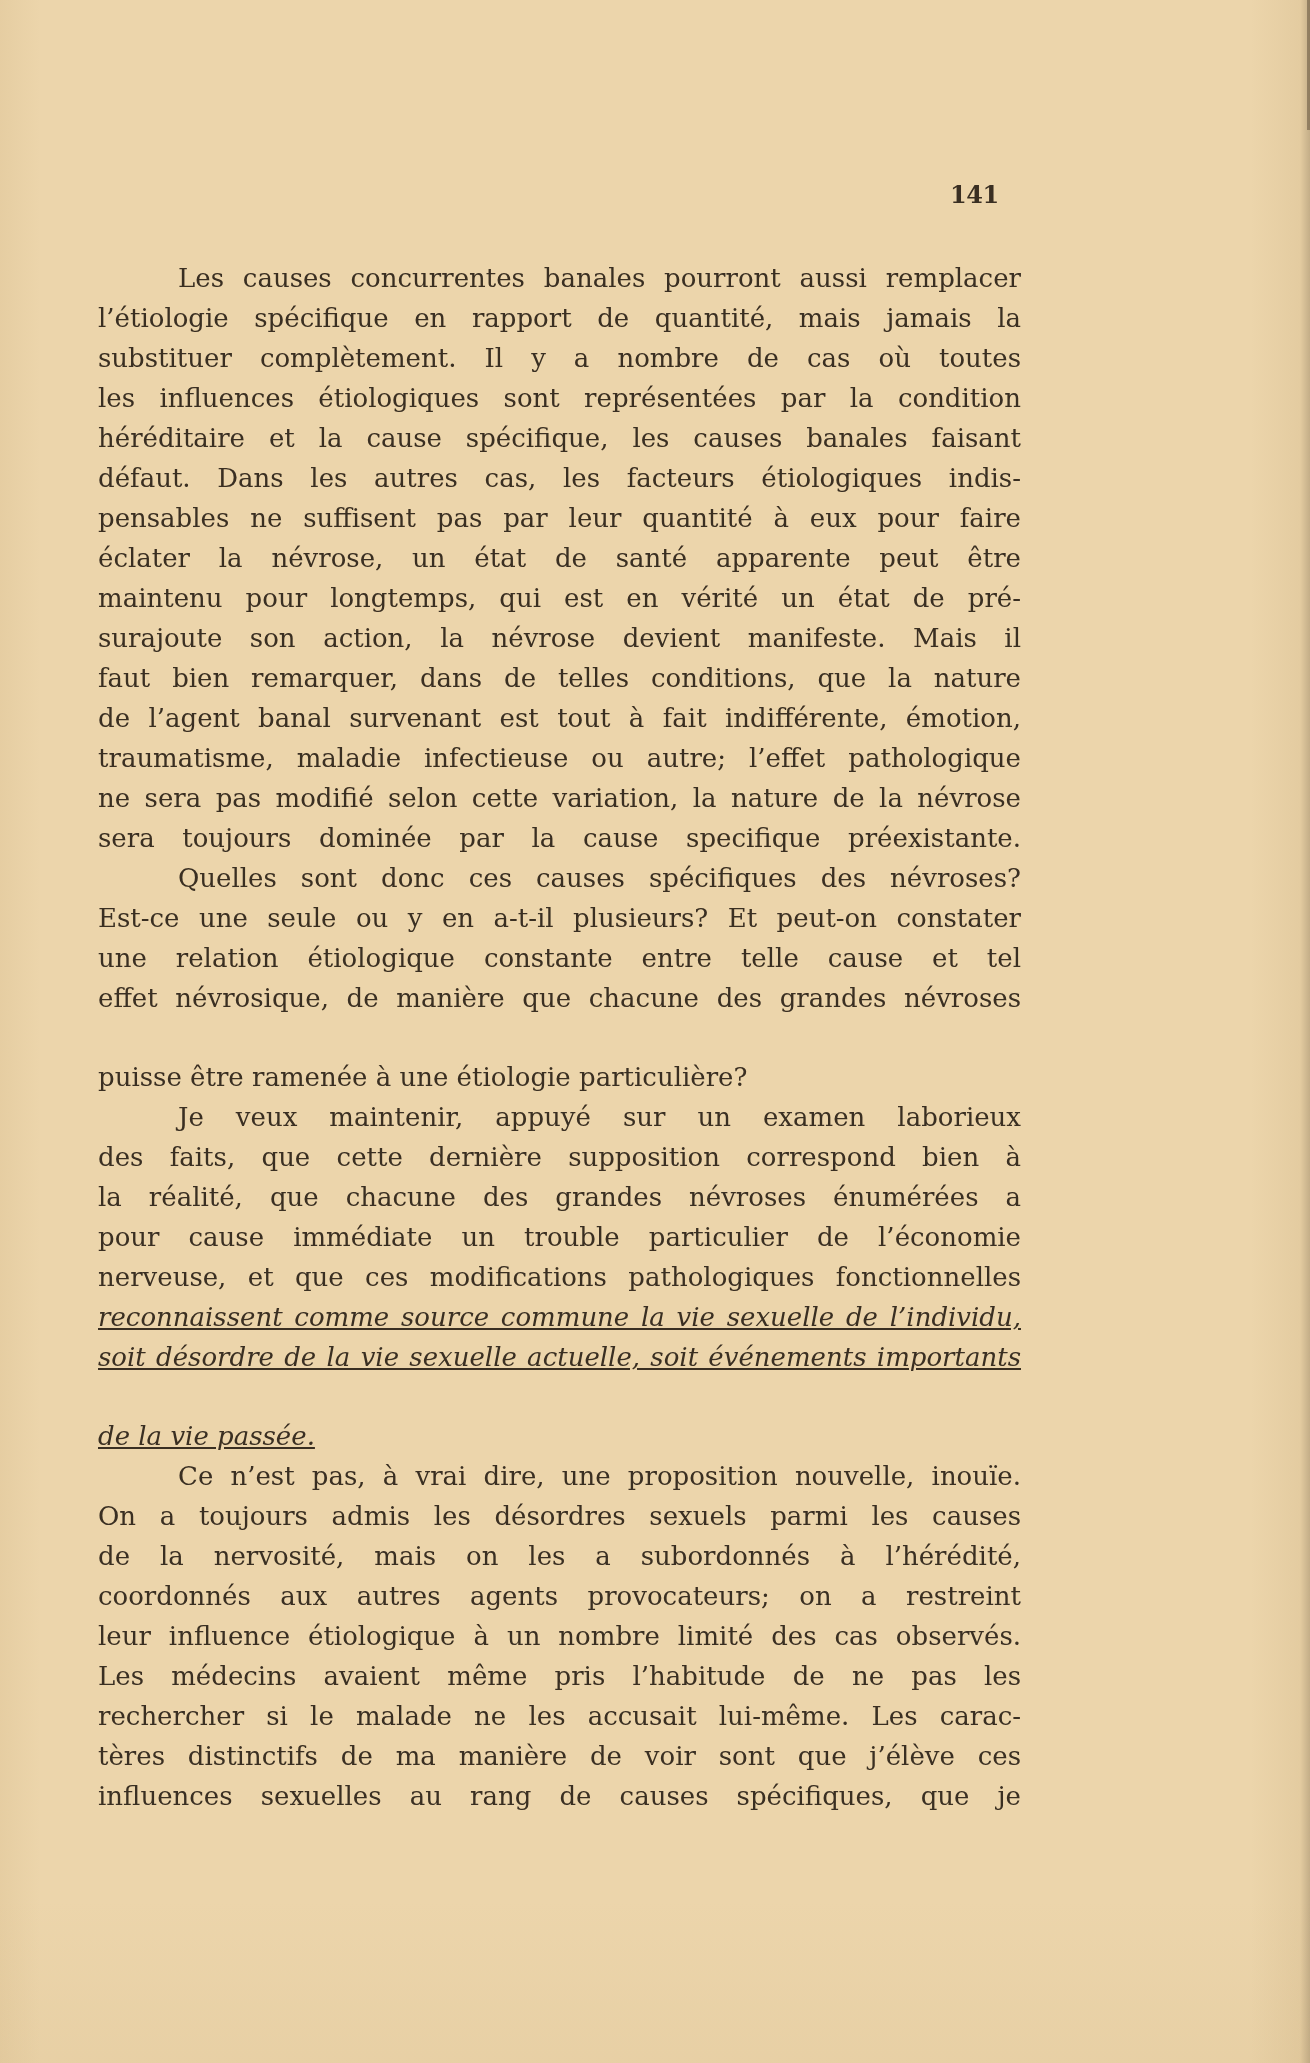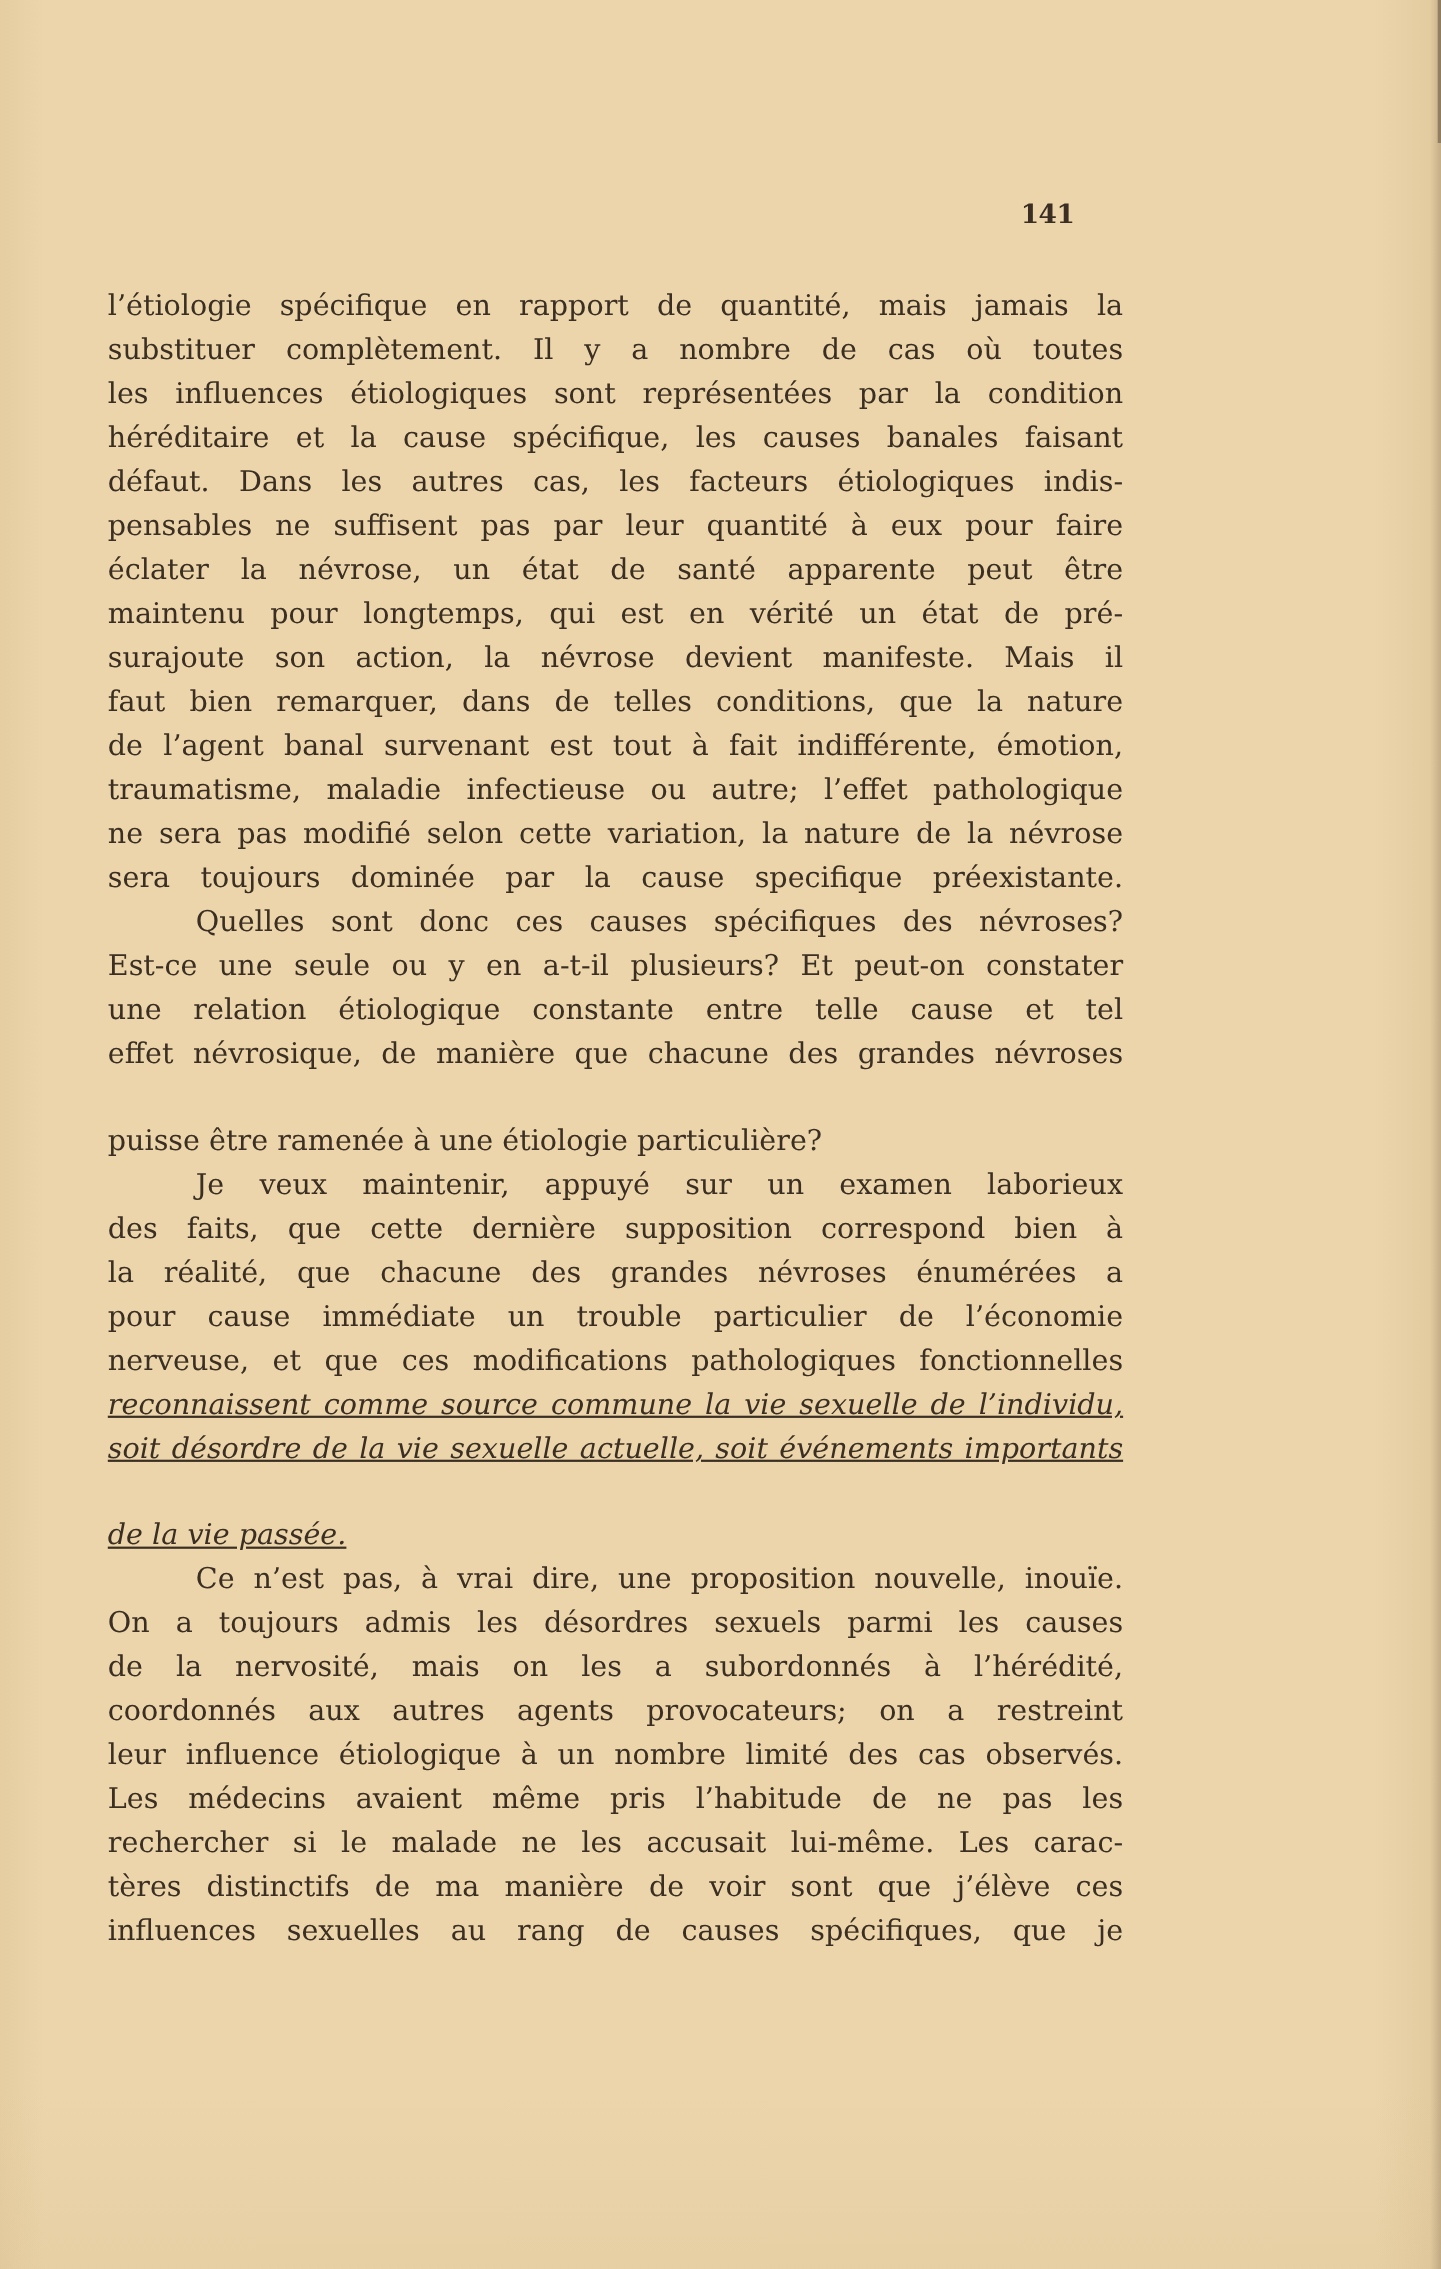--- a/index.html
+++ b/index.html
@@ -19,21 +19,21 @@
     color: #3a2f22;
   }
   .page {
     position: absolute;
     left: 0; top: 0;
     width: 1310px;
     height: 2063px;
   }
   .page-number {
     position: absolute;
-    left: 928px;
+    left: 950px;
     top: 180px;
     width: 44px;
     text-align: right;
     font-size: 24px;
     font-weight: bold;
     letter-spacing: -0.5px;
     color: #3a2f22;
   }
   .text-block {
     position: absolute;
@@ -74,20 +74,21 @@
     opacity: 0.5;
   }
 </style>
 </head>
 <body>
 
 <div class="page">
   <div class="edge-mark"></div>
   <div class="page-number">141</div>
   <div class="text-block" id="text-block">
+      <div class="line indent">Les causes concurrentes banales pourront aussi remplacer</div>
       <div class="line">l’étiologie spécifique en rapport de quantité, mais jamais la</div>
       <div class="line">substituer complètement. Il y a nombre de cas où toutes</div>
       <div class="line">les influences étiologiques sont représentées par la condition</div>
       <div class="line">héréditaire et la cause spécifique, les causes banales faisant</div>
       <div class="line">défaut. Dans les autres cas, les facteurs étiologiques indis-</div>
       <div class="line">pensables ne suffisent pas par leur quantité à eux pour faire</div>
       <div class="line">éclater la névrose, un état de santé apparente peut être</div>
       <div class="line">maintenu pour longtemps, qui est en vérité un état de pré-</div>
       <div class="line">surajoute son action, la névrose devient manifeste. Mais il</div>
       <div class="line">faut bien remarquer, dans de telles conditions, que la nature</div>

